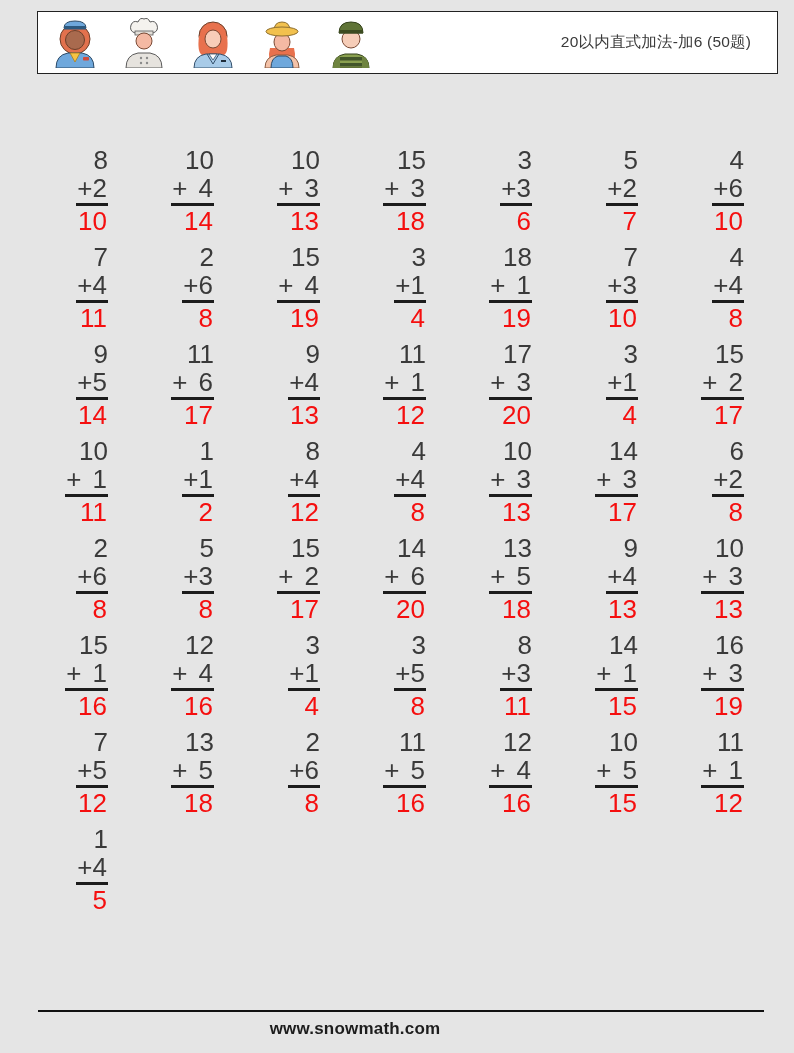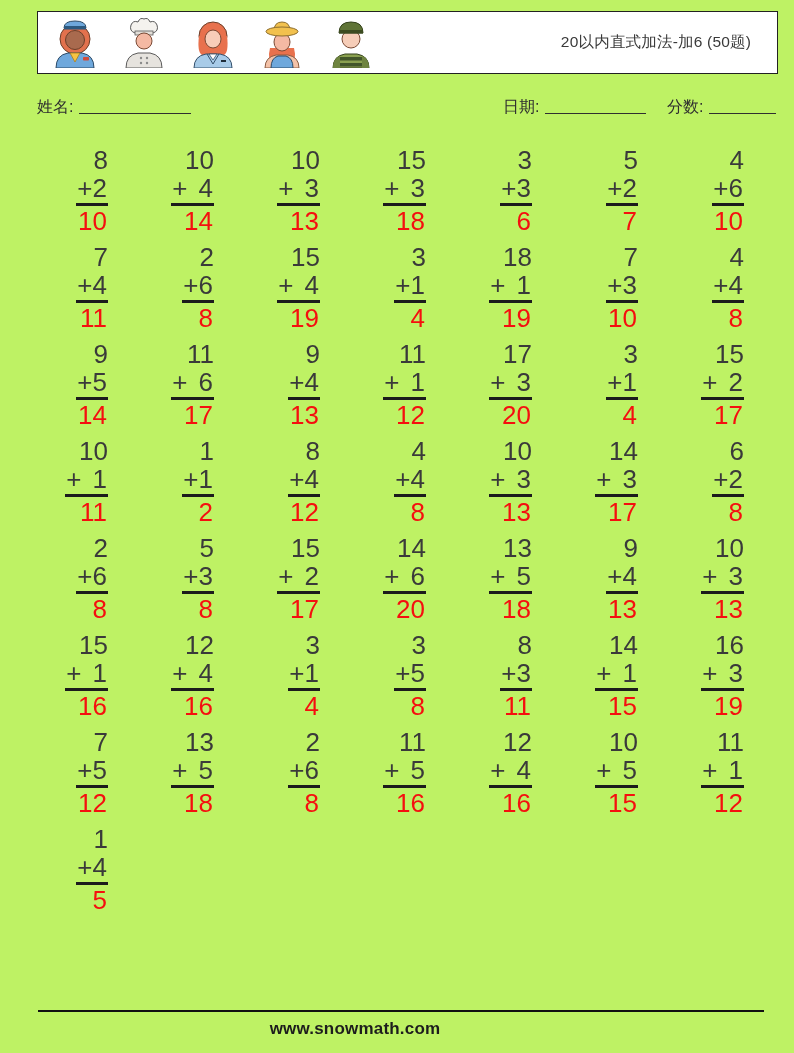--- a/index.html
+++ b/index.html
@@ -5,21 +5,21 @@
   :root{
     --ink:#3a3a3a;
     --line:#1c1c1c;
     --red:#f50f0f;
     --label:#2f2f2f;
   }
   *{margin:0;padding:0;box-sizing:border-box;}
   html,body{background:#fff;}
   body{font-family:"Liberation Sans","DejaVu Sans",sans-serif;}
   .page{
-    position:relative;width:794px;height:1053px;background:#bef264;overflow:hidden;
+    position:relative;width:794px;height:1053px;background:#e5e5e5;overflow:hidden;
   }
 
   
   .header-box{
     position:absolute;left:37px;top:11px;width:741px;height:63px;
     border:1.5px solid #222;background:#fff;
     display:flex;align-items:center;
   }
   .avatars{display:flex;align-items:center;gap:17px;padding-left:11px;}
   .avatars svg{display:block;width:52px;height:50px;}
@@ -126,28 +126,20 @@
           <rect x="8" y="39" width="36" height="3.5" fill="#42552a"></rect>
           <rect x="8" y="45" width="36" height="3.5" fill="#42552a"></rect>
           <rect x="8" y="36" width="7" height="14" fill="#6f8440"></rect>
           <rect x="37" y="36" width="7" height="14" fill="#6f8440"></rect>
         </g>
       </svg>
     </div>
     <div class="header-title">20以内直式加法-加6 (50题)</div>
   </div>
 
-  <div class="fields-row">
-    <span class="field-label name-label">姓名:</span>
-    <span class="blank-line name-line"></span>
-    <span class="field-label date-label">日期:</span>
-    <span class="blank-line date-line"></span>
-    <span class="field-label score-label">分数:</span>
-    <span class="blank-line score-line"></span>
-  </div>
 
   <div class="problems-grid">
       <div class="problem">
         <div class="p-top">8</div>
         <div class="p-add">
           <span class="plus">+</span>
           <span class="addend">2</span>
         </div>
         <div class="p-ans">10</div>
       </div>

